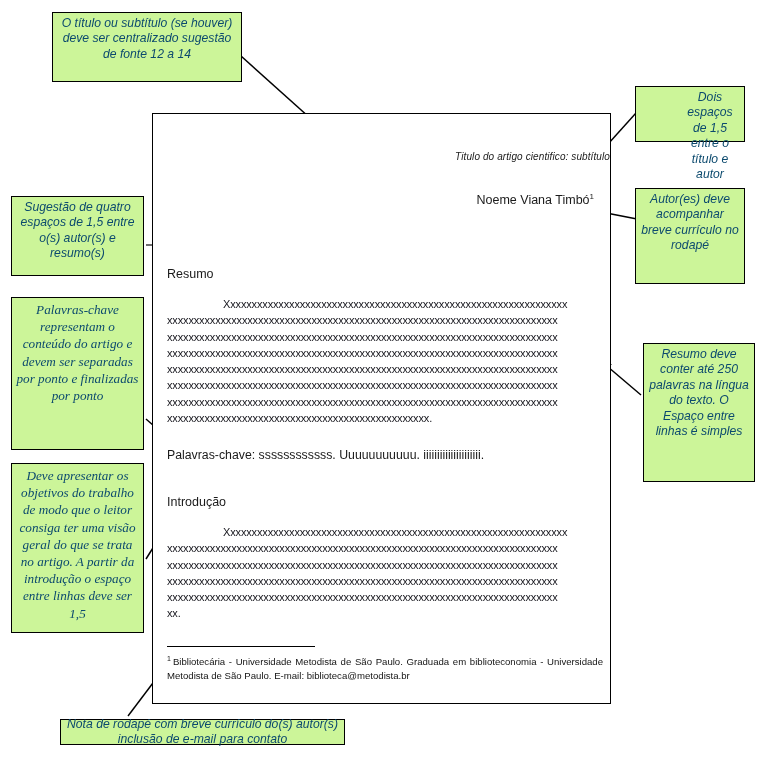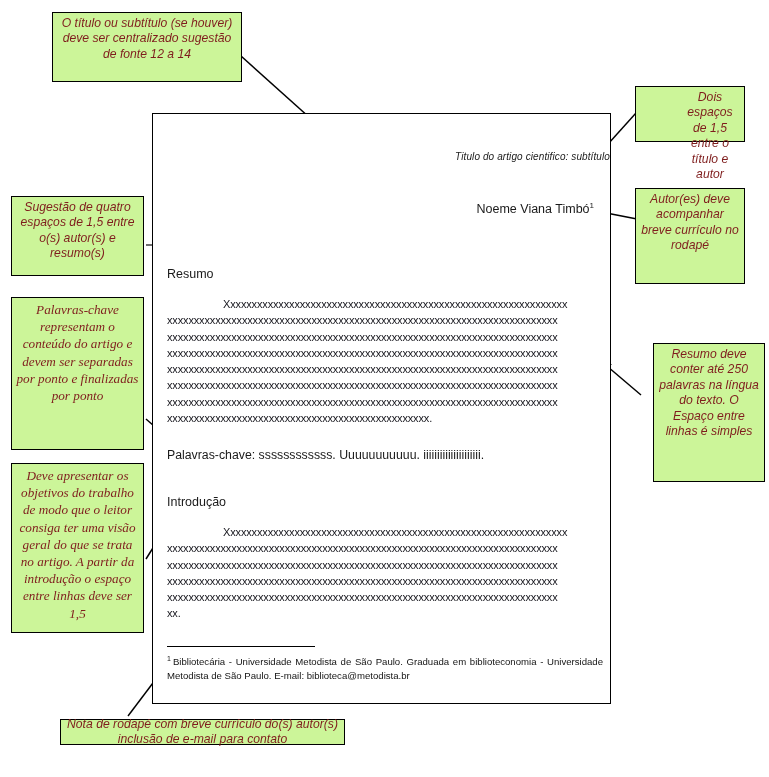--- a/index.html
+++ b/index.html
@@ -53,21 +53,21 @@
     width: 100%;
     text-align: right;
     font-size: 10px;
     letter-spacing: 0.1px;
     font-style: italic;
   }
 
   .doc-author {
     position: absolute;
     right: 16px;
-    top: 87px;
+    top: 78px;
     font-size: 12.5px;
     white-space: nowrap;
   }
   .doc-author sup {
     font-size: 8px;
     vertical-align: super;
   }
 
   .section-heading {
     position: absolute;
@@ -126,38 +126,38 @@
   }
 
   
   .callout {
     position: absolute;
     background: #ccf599;
     border: 1px solid #000000;
     box-sizing: border-box;
     text-align: center;
     font-style: italic;
-    color: #7f1d1d;
+    color: #0c4a6e;
     font-size: 12.2px;
     line-height: 15.4px;
     padding: 3px 4px;
     font-family: "Liberation Sans", sans-serif;
   }
   .callout.serif {
     font-family: "Liberation Serif", serif;
     font-size: 13.2px;
     line-height: 17.2px;
   }
 
   #callout-title     { left: 52px;  top: 12px;  width: 190px; height: 70px; }
   #callout-spacing   { left: 635px; top: 86px;  width: 110px; height: 56px; padding-left: 44px; }
   #callout-author    { left: 635px; top: 188px; width: 110px; height: 96px; }
   #callout-four      { left: 11px;  top: 196px; width: 133px; height: 80px; }
   #callout-keywords  { left: 11px;  top: 297px; width: 133px; height: 153px; }
-  #callout-abstract  { left: 643px; top: 343px; width: 112px; height: 139px; margin-left: 10px; }
+  #callout-abstract  { left: 643px; top: 343px; width: 112px; height: 139px; }
   #callout-intro     { left: 11px;  top: 463px; width: 133px; height: 170px; }
   #callout-footnote  { left: 60px;  top: 719px; width: 285px; height: 26px;
                        display: flex; align-items: center; justify-content: center; }
 </style>
 </head>
 <body>
 
 <div id="stage">
 
   <svg id="arrows" viewBox="0 0 769 777" width="769" height="777" aria-hidden="true">

